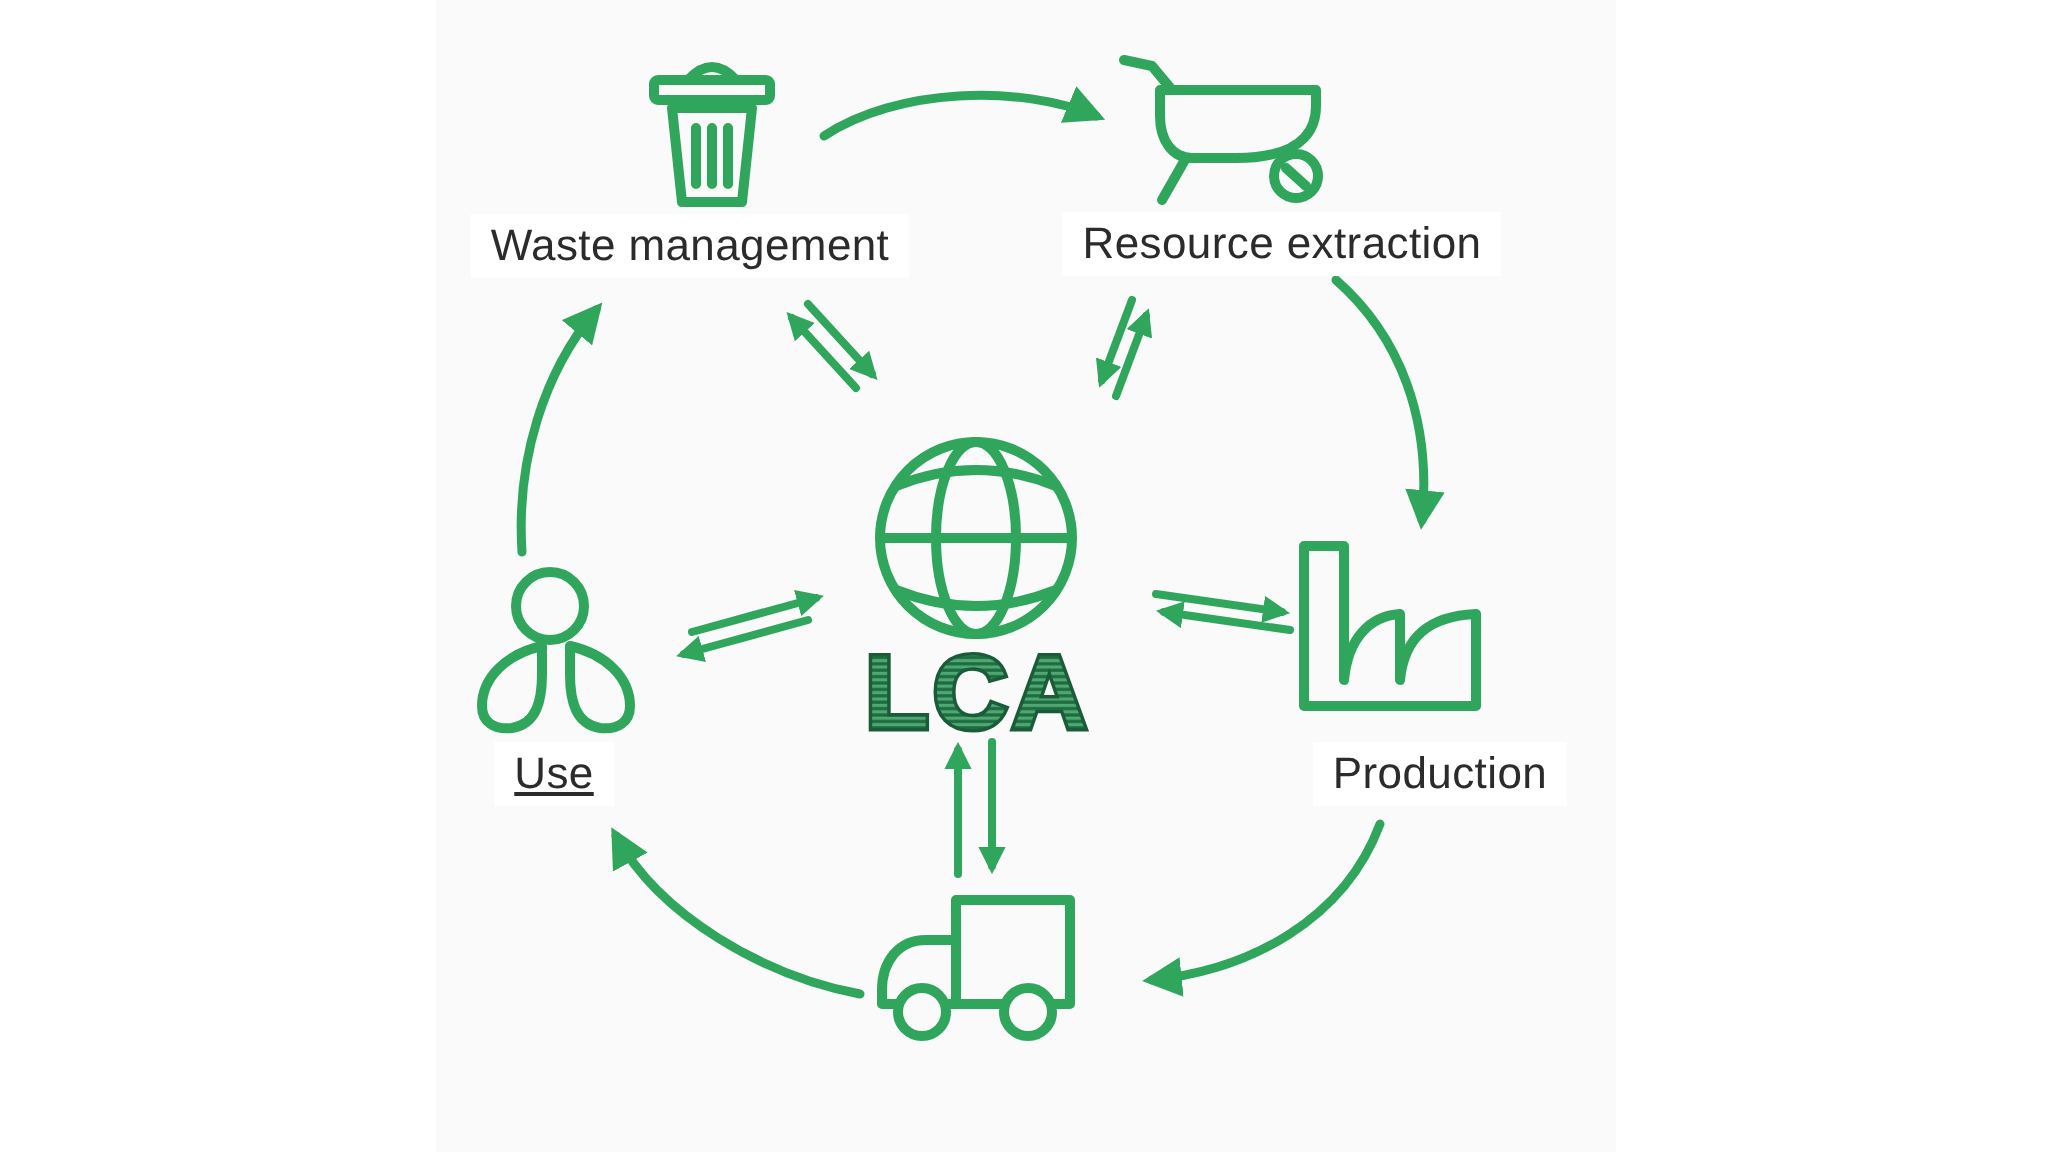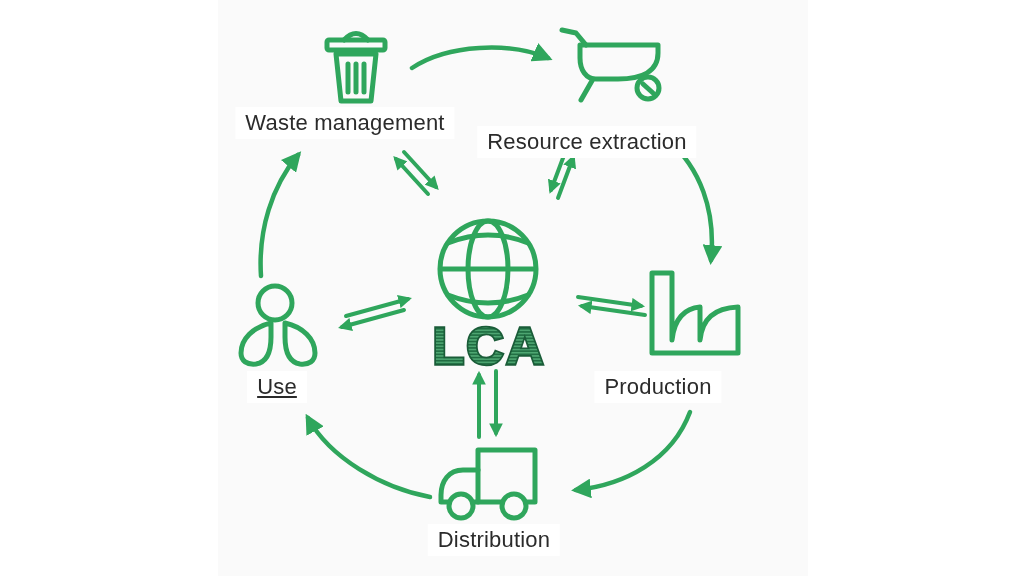--- a/index.html
+++ b/index.html
@@ -21,22 +21,22 @@
     background:#ffffff;
     color:#2b2b2b;
     font-size:22px;
     font-weight:500;
     letter-spacing:0.2px;
     padding:3px 10px;
     white-space:nowrap;
     line-height:1.2;
   }
   .lbl-waste{left:345px;top:107px;}
-  .lbl-resource{left:587px;top:106px;margin-top:20px;}
-  .lbl-production{left:658px;top:371px;}
+  .lbl-resource{left:641px;top:106px;}
+  .lbl-production{left:720px;top:371px;}
   .lbl-use{left:277px;top:371px;text-decoration:underline;}
   .lbl-distribution{left:494px;top:524px;}
 </style>
 </head>
 <body>
 
 <div class="stage">
 
   <div class="photo-area"></div>
 
@@ -119,16 +119,15 @@
       <path d="M448,243 Q488,227 528,243"></path>
       <path d="M448,295 Q488,311 528,295"></path>
     </g>
 
     <text x="489" y="364" text-anchor="middle" font-family="Liberation Sans, DejaVu Sans, sans-serif" font-size="52" font-weight="bold" letter-spacing="2" fill="url(#lca-stripes)" stroke="#1A5C38" stroke-width="3.5" paint-order="stroke">LCA</text>
   </svg>
 
   <div class="label lbl-waste">Waste management</div>
   <div class="label lbl-resource">Resource extraction</div>
   <div class="label lbl-production">Production</div>
-  <div class="label lbl-distribution">Distribution</div>
   <div class="label lbl-use">Use</div>
 
 </div>
 
 </body></html>

